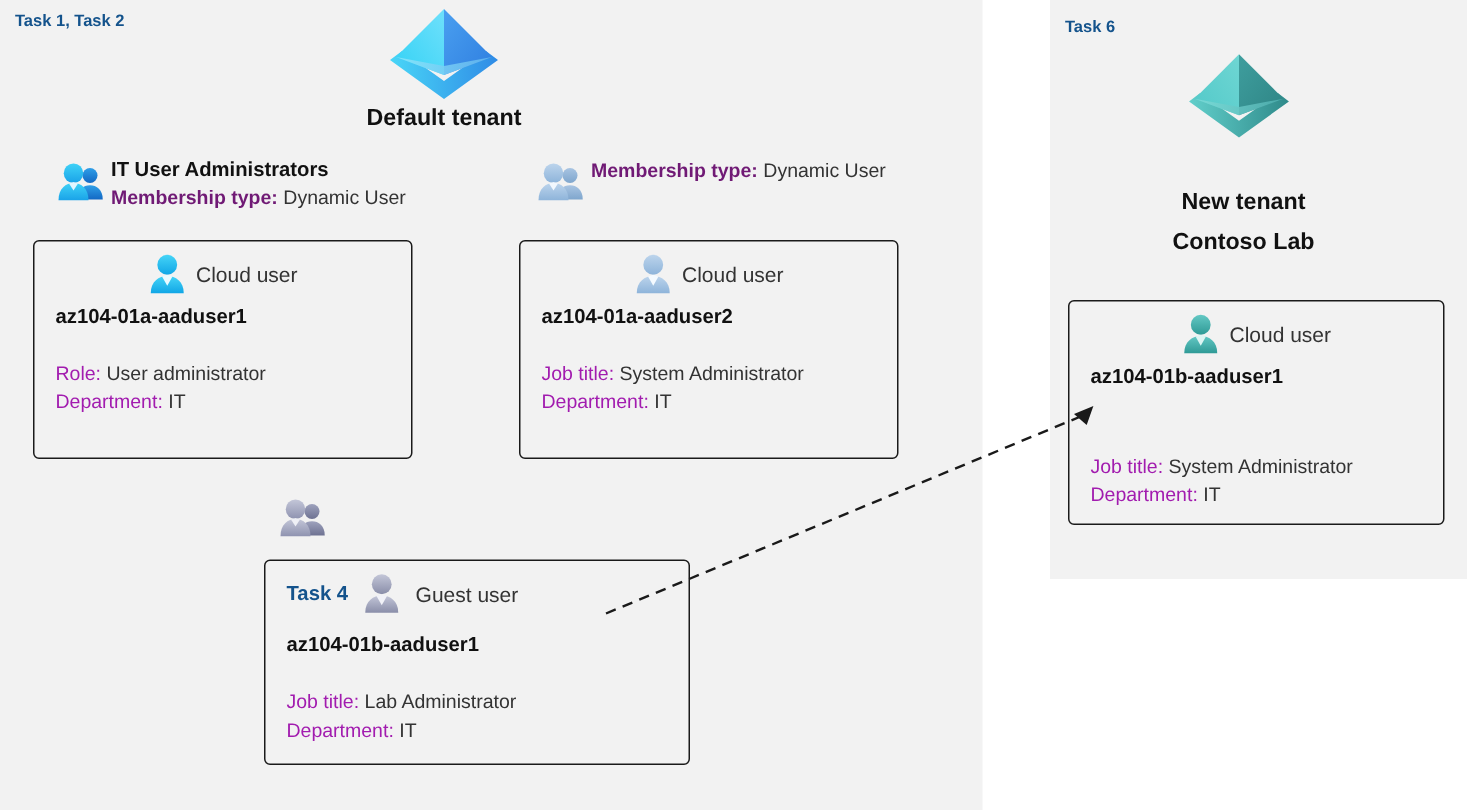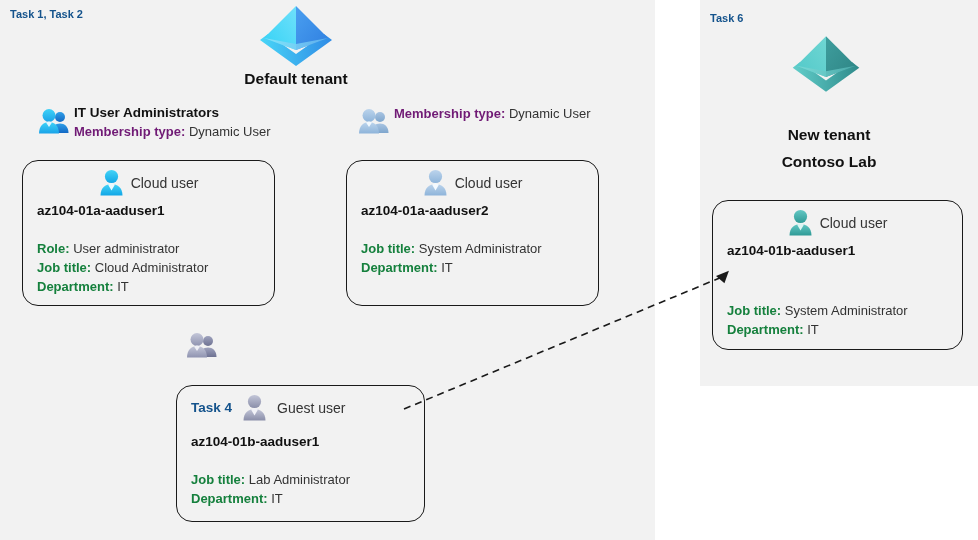--- a/index.html
+++ b/index.html
@@ -27,39 +27,39 @@
   
   .group{position:absolute;}
   .group .g-icon{position:absolute;left:0;top:4px;}
   .group .g-text{margin-left:36px;}
   .g-name{font-weight:bold;font-size:13.5px;color:#111;white-space:nowrap;line-height:18px;}
   .g-meta{font-size:13px;color:#333;white-space:nowrap;line-height:19px;}
   .g-meta b{color:#701a75;font-weight:bold;}
 
   
   .card{
-    position:absolute;border:1.4px solid #1a1a1a;border-radius:16px;
+    position:absolute;border:1.4px solid #1a1a1a;border-radius:4px;
     background:#f2f2f2;box-sizing:border-box;
   }
   .card-head{
     position:absolute;left:0;right:0;top:8px;
     display:flex;align-items:center;justify-content:center;gap:7px;
     font-size:14px;color:#333;
   }
   .card-head.with-task{justify-content:flex-start;padding-left:14px;gap:10px;}
   .card-head .ct{color:#14538c;font-weight:bold;font-size:13.5px;}
   .card-user{
     position:absolute;left:14px;font-weight:bold;font-size:13.5px;color:#111;
     white-space:nowrap;
   }
   .card-props{
     position:absolute;left:14px;font-size:13px;color:#333;line-height:19px;
     white-space:nowrap;
   }
-  .card-props b{color:#15803d;font-weight:bold;margin-top:35px;}
+  .card-props b{color:#a21caf;font-weight:normal;margin-top:35px;}
 
   svg{display:block;overflow:visible;}
   #arrow-layer{position:absolute;left:0;top:0;width:978px;height:540px;pointer-events:none;}
 </style>
 </head>
 <body>
 
 <div class="panel" id="left-panel"></div>
 <div class="panel" id="right-panel"></div>
 
@@ -164,21 +164,20 @@
         <circle cx="12.5" cy="7.5" r="6.6" fill="url(#cu1)"></circle>
         <path d="M1.5 26.5 C1.5 18.5 7 15 12.5 15 C18 15 23.5 18.5 23.5 26.5 Z" fill="url(#cu1)"></path>
         <path d="M9 15.4 L12.5 21.5 L16 15.4 L12.5 14.2 Z" fill="#ebfaff"></path>
       </svg>
     </span>
     <span>Cloud user</span>
   </div>
   <div class="card-user" style="top:42px;">az104-01a-aaduser1</div>
   <div class="card-props" style="top:78px;">
     <div><b>Role:</b> <span>User administrator</span></div>
-    <div><b>Job title:</b> <span>Cloud Administrator</span></div>
     <div><b>Department:</b> <span>IT</span></div>
   </div>
 </div>
 
 <div class="group" style="left:358px;top:104px;">
   <span class="g-icon">
     <svg width="31" height="26" viewBox="0 0 31 26">
       <defs>
         <linearGradient id="gi2a" x1="0" y1="0" x2="0" y2="1">
           <stop offset="0" stop-color="#bcd4ec"></stop>
@@ -242,21 +241,21 @@
       <path d="M13.5 25 C13.5 18.5 17.5 15.5 22 15.5 C26.5 15.5 30.5 18.5 30.5 25 Z" fill="url(#gi3b)"></path>
       <circle cx="11" cy="7.5" r="6.5" fill="url(#gi3a)"></circle>
       <path d="M1 25.5 C1 17.5 6 14 11 14 C16 14 21 17.5 21 25.5 Z" fill="url(#gi3a)"></path>
       <path d="M8 14.4 L11 19 L14 14.4 L11 13.3 Z" fill="#f1f2f8" opacity="0.95"></path>
     </svg>
   </span>
   <div class="g-text">
   </div>
 </div>
 
-<div class="card" style="left:176px;top:385px;width:249px;height:137px;">
+<div class="card" style="left:176px;top:373px;width:284px;height:137px;">
   <div class="card-head with-task">
     <span class="ct">Task 4</span>
     <span>
       <svg width="25" height="27" viewBox="0 0 25 27">
         <defs>
           <linearGradient id="gu1" x1="0" y1="0" x2="0" y2="1">
             <stop offset="0" stop-color="#c3c6d8"></stop>
               <stop offset="1" stop-color="#8a8ea9"></stop>
           </linearGradient>
         </defs>

